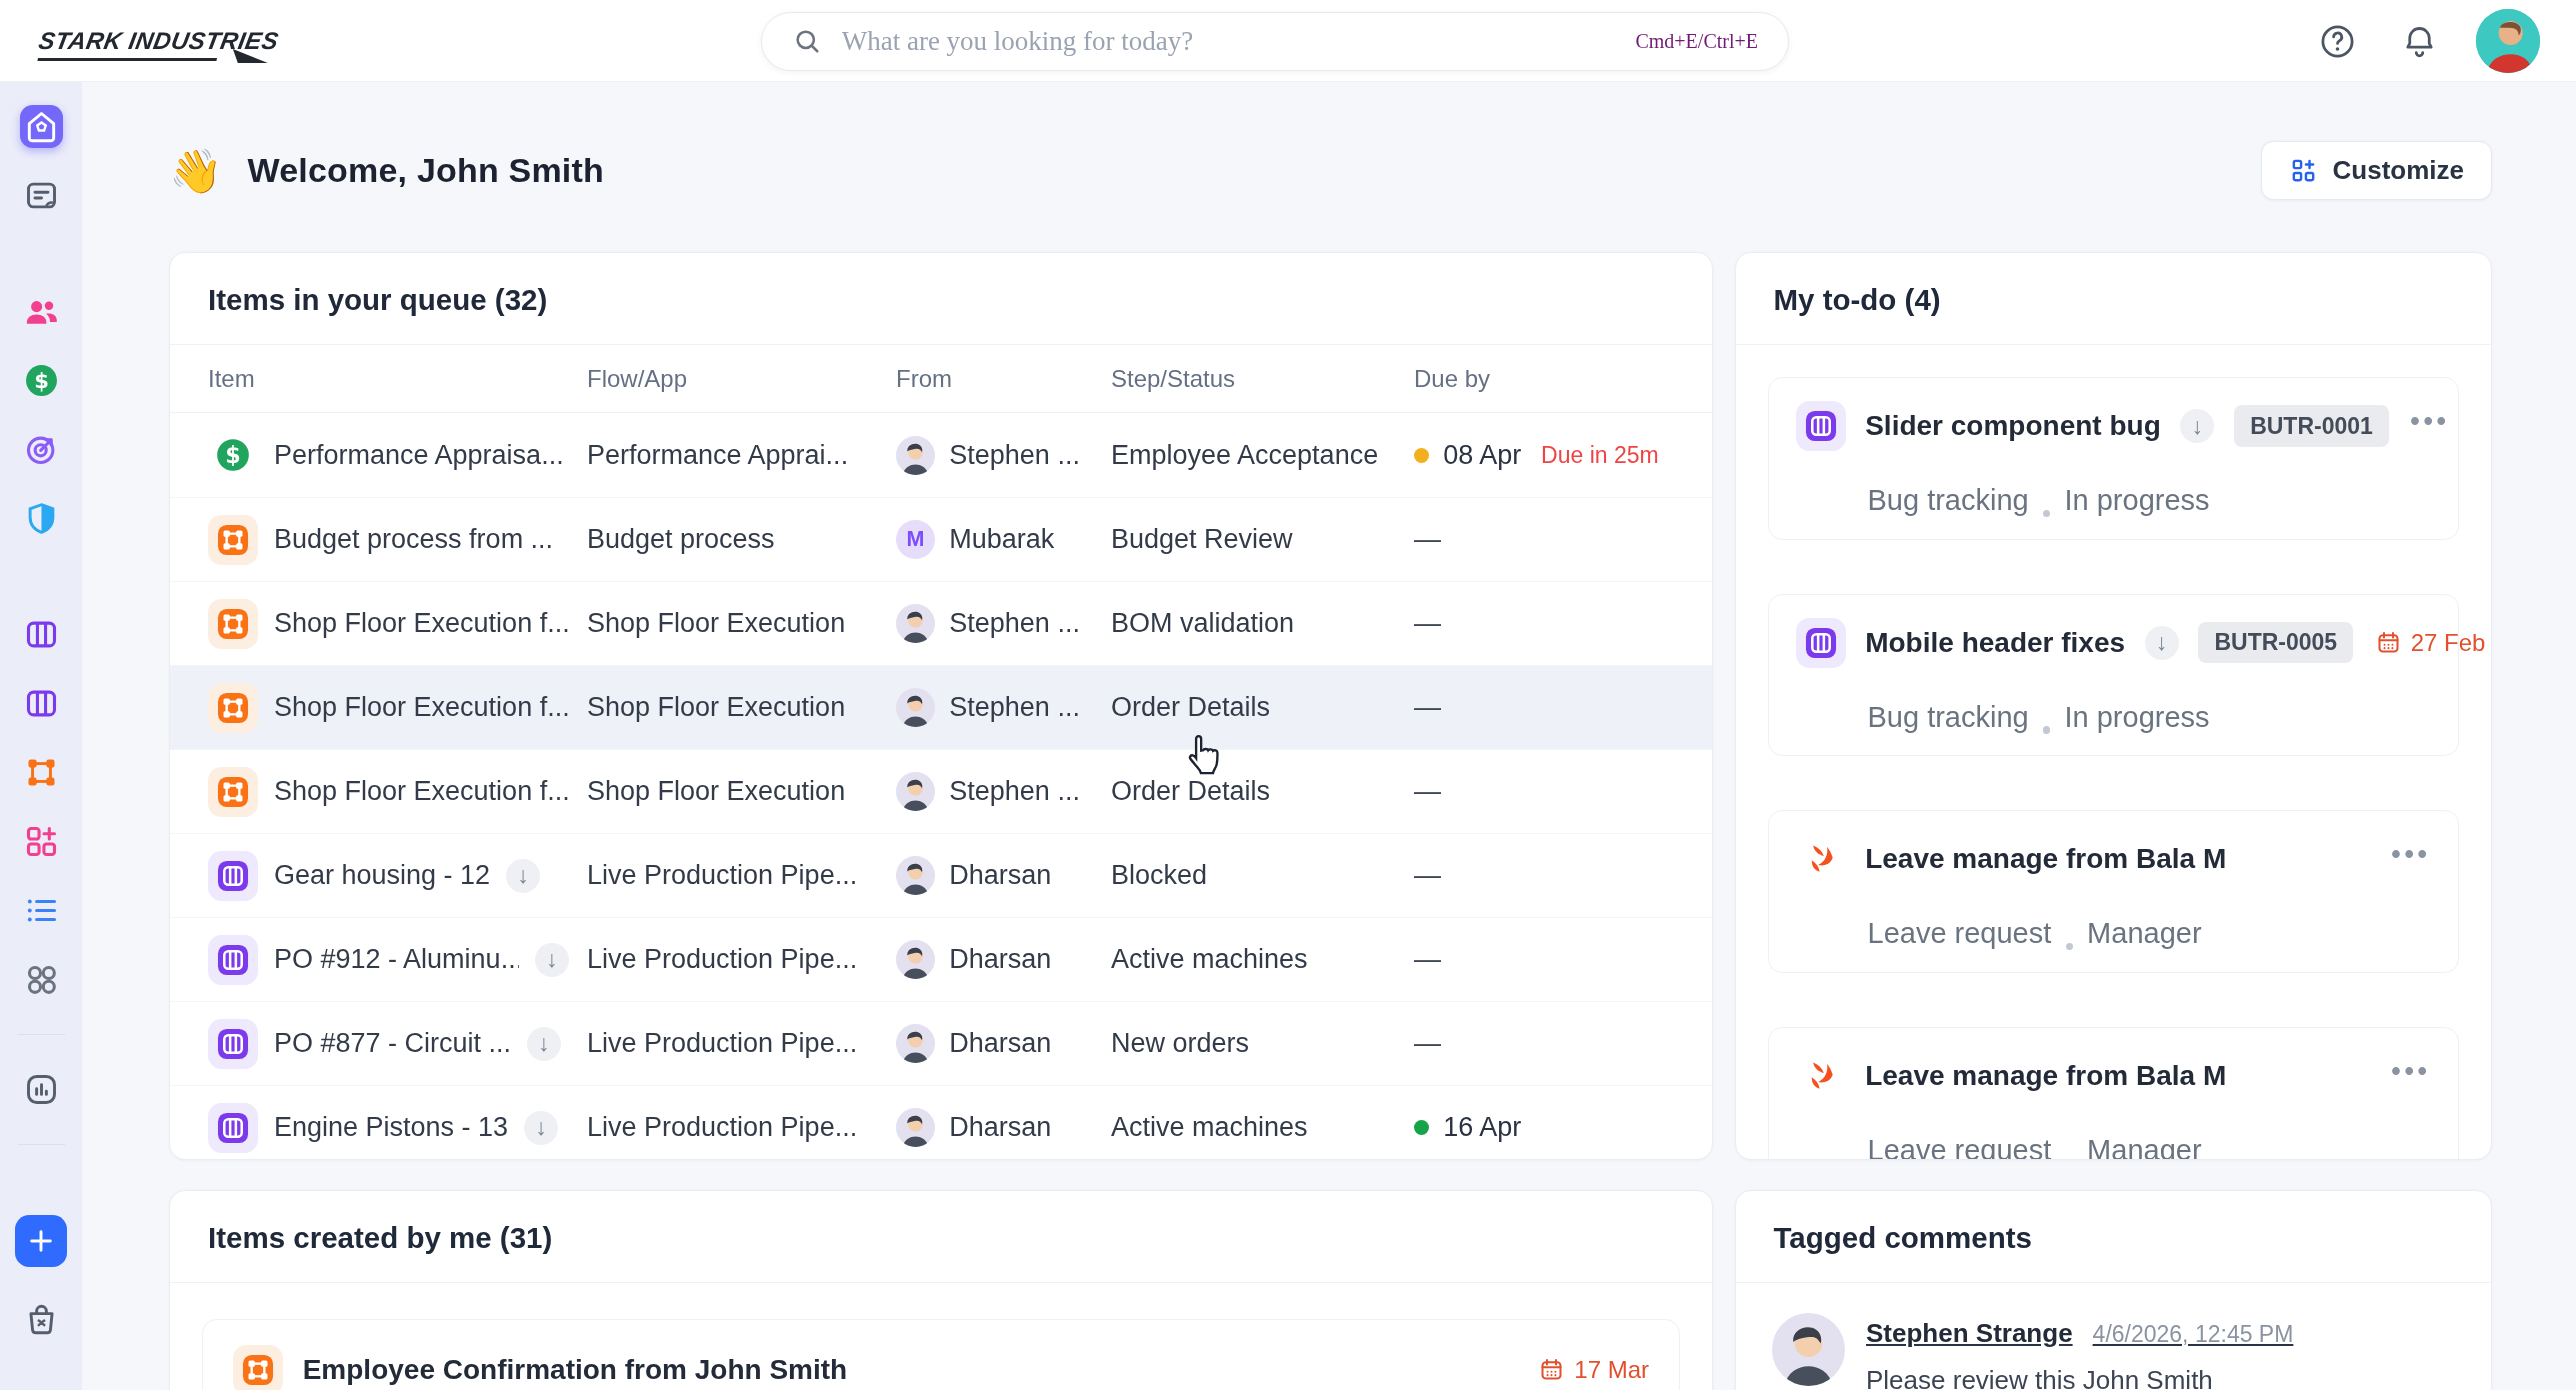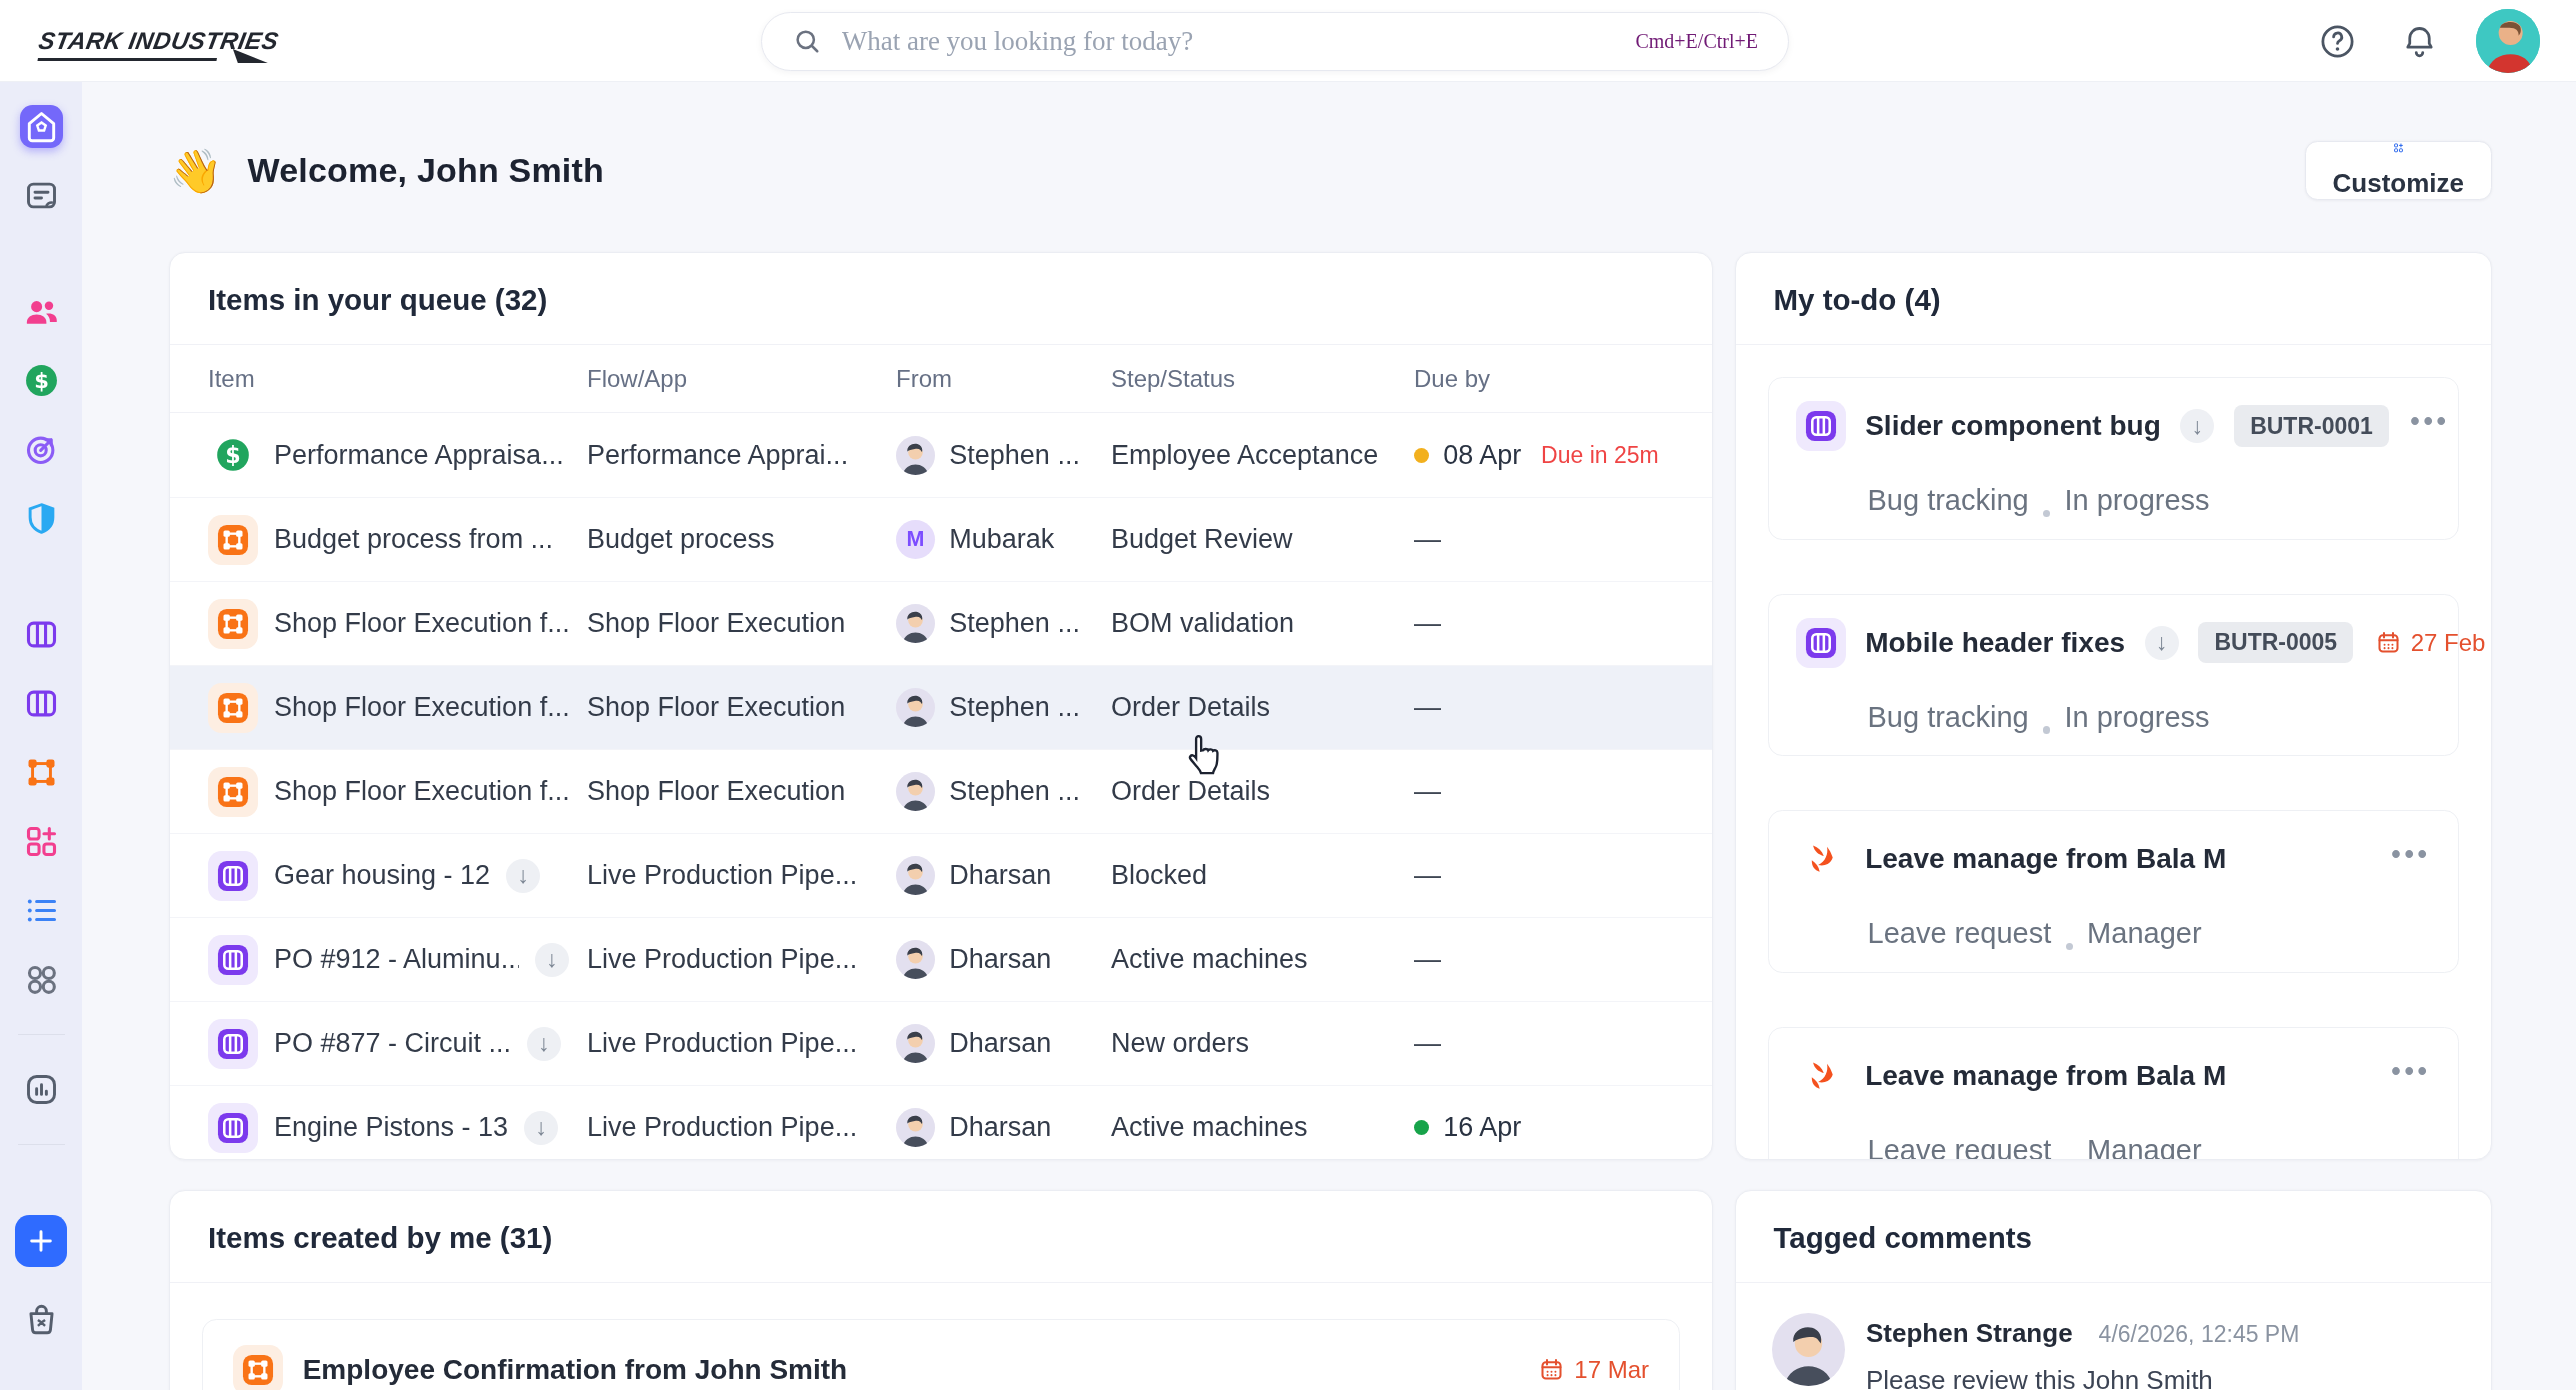--- a/index.html
+++ b/index.html
@@ -30,21 +30,21 @@
   .side-divider { width:47px; height:0.9px; background:#dcdfeb; margin:7.2px 0 33px; flex:0 0 auto; }
   .side-spacer { flex:1; }
   .side-create { width:52px; height:52px; border-radius:14.3px; background:#2f6bff; display:flex; align-items:center; justify-content:center; margin-bottom:30px; cursor:pointer; }
   .side-create svg { width:32px; height:32px; }
 
   
   .main { position:absolute; top:82px; left:82px; width:2494px; height:1309px; padding:50px 84px 0 87px; }
   .welcome-row { display:flex; align-items:center; height:77px; margin-bottom:43px; }
   .wave { font-size:43px; margin-right:25px; }
   .welcome-title { font-size:34px; font-weight:700; color:#1c2230; letter-spacing:0.2px; }
-  .customize-btn { margin-left:auto; height:59px; background:#fff; border:0.9px solid #e7e9f0; border-radius:12.5px; display:flex; align-items:center; gap:14.3px; padding:0 27px; font-size:26px; font-weight:600; color:#2a3342; cursor:pointer; box-shadow:0 0.9px 2.7px rgba(16,24,40,.05);flex-direction:column; }
+  .customize-btn { margin-left:auto; height:59px; background:#fff; border:0.9px solid #e7e9f0; border-radius:12.5px; display:flex; align-items:center; gap:14.3px; padding:0 27px; font-size:26px; font-weight:600; color:#2a3342; cursor:pointer; box-shadow:0 0.9px 2.7px rgba(16,24,40,.05); }
   .customize-btn svg { width:29px; height:29px; }
 
   .grid { display:grid; grid-template-columns:1544px 757px; gap:29.5px 21.5px; align-items:start; }
   .card { background:#fff; border:0.9px solid #ebedf3; border-radius:16px; box-shadow:0 0.9px 2.7px rgba(16,24,40,.04); overflow:hidden; }
   .card-title { font-size:29.5px; font-weight:700; color:#20293a; padding:30px 38px 27px; }
   .card-head { border-bottom:0.9px solid #f0f1f6; }
 
   
   .queue { height:908px; }
   .thead, .trow { display:grid; grid-template-columns:379px 309px 215px 303px 1fr; align-items:center; padding:0 38px; }
@@ -87,21 +87,21 @@
   
   .created, .comments { height:376px; }
   .created-list { padding:36px 32px; }
   .created-card { border:0.9px solid #eef0f4; border-radius:14.3px; padding:25px 30px; cursor:pointer; }
   .created-top { display:flex; align-items:center; gap:19.7px; }
   .created-title { font-size:28px; font-weight:600; color:#242b38; }
 
   .comment-list { padding:30px 36px; }
   .comment { display:flex; gap:21.5px; }
   .comment-av { width:73px; height:73px; border-radius:50%; overflow:hidden; flex:0 0 auto; }
-  .comment-name-row { display:flex; align-items:baseline; gap:26px; margin-top:5.4px; }
+  .comment-name-row { display:flex; align-items:baseline; gap:20px; margin-top:5.4px;text-decoration:underline; }
   .comment-name { font-size:26px; font-weight:700; color:#242b38; }
   .comment-time { font-size:23px; color:#8a93a1; }
   .comment-text { font-size:26px; color:#3c4454; margin-top:16px; }
 
   .cursor { position:absolute; left:1183px; top:732px; width:41px; height:47px; z-index:50; pointer-events:none; }
 </style>
 </head>
 <body>
 
 <header class="topbar">

